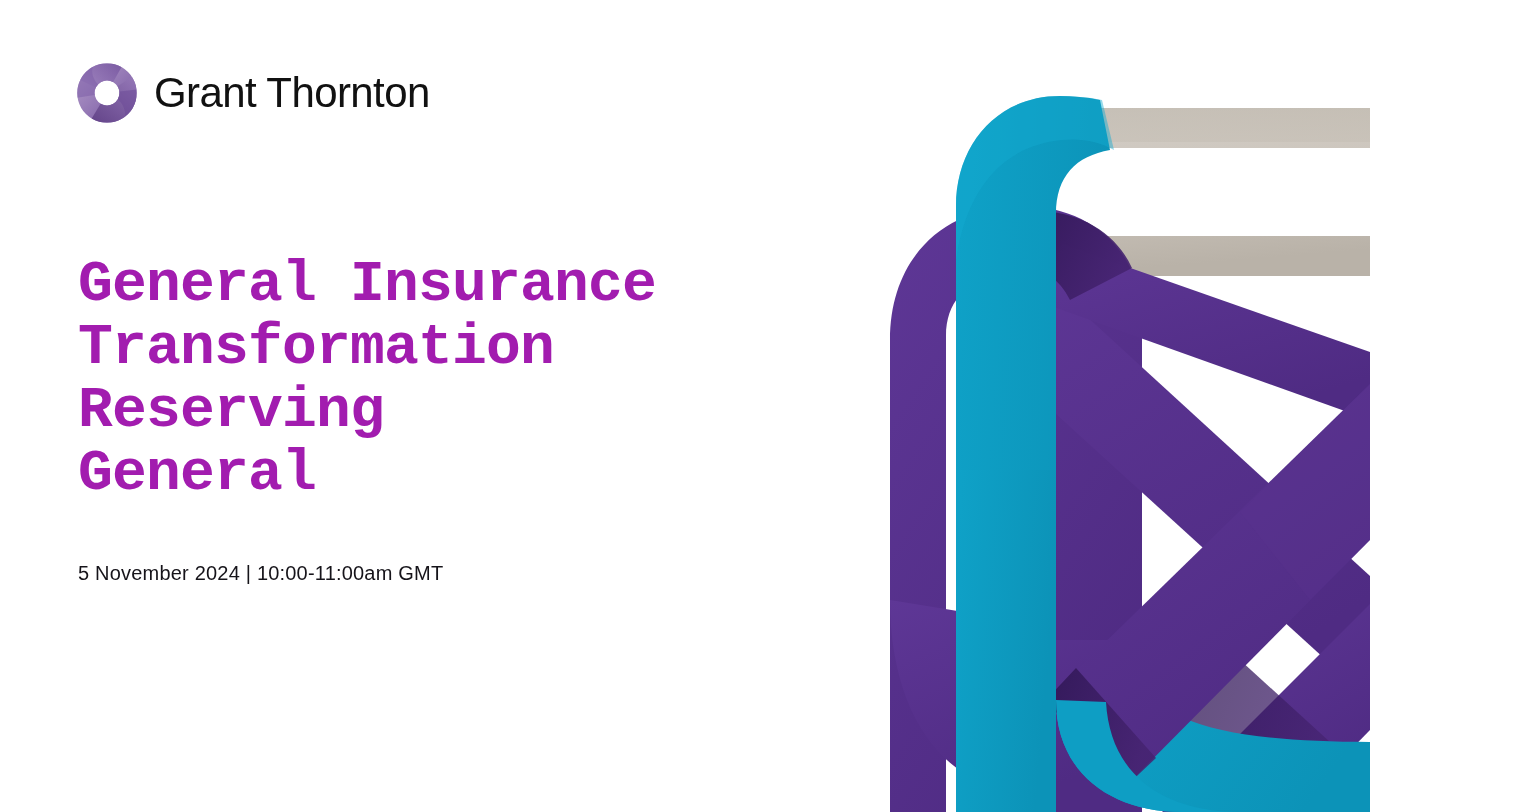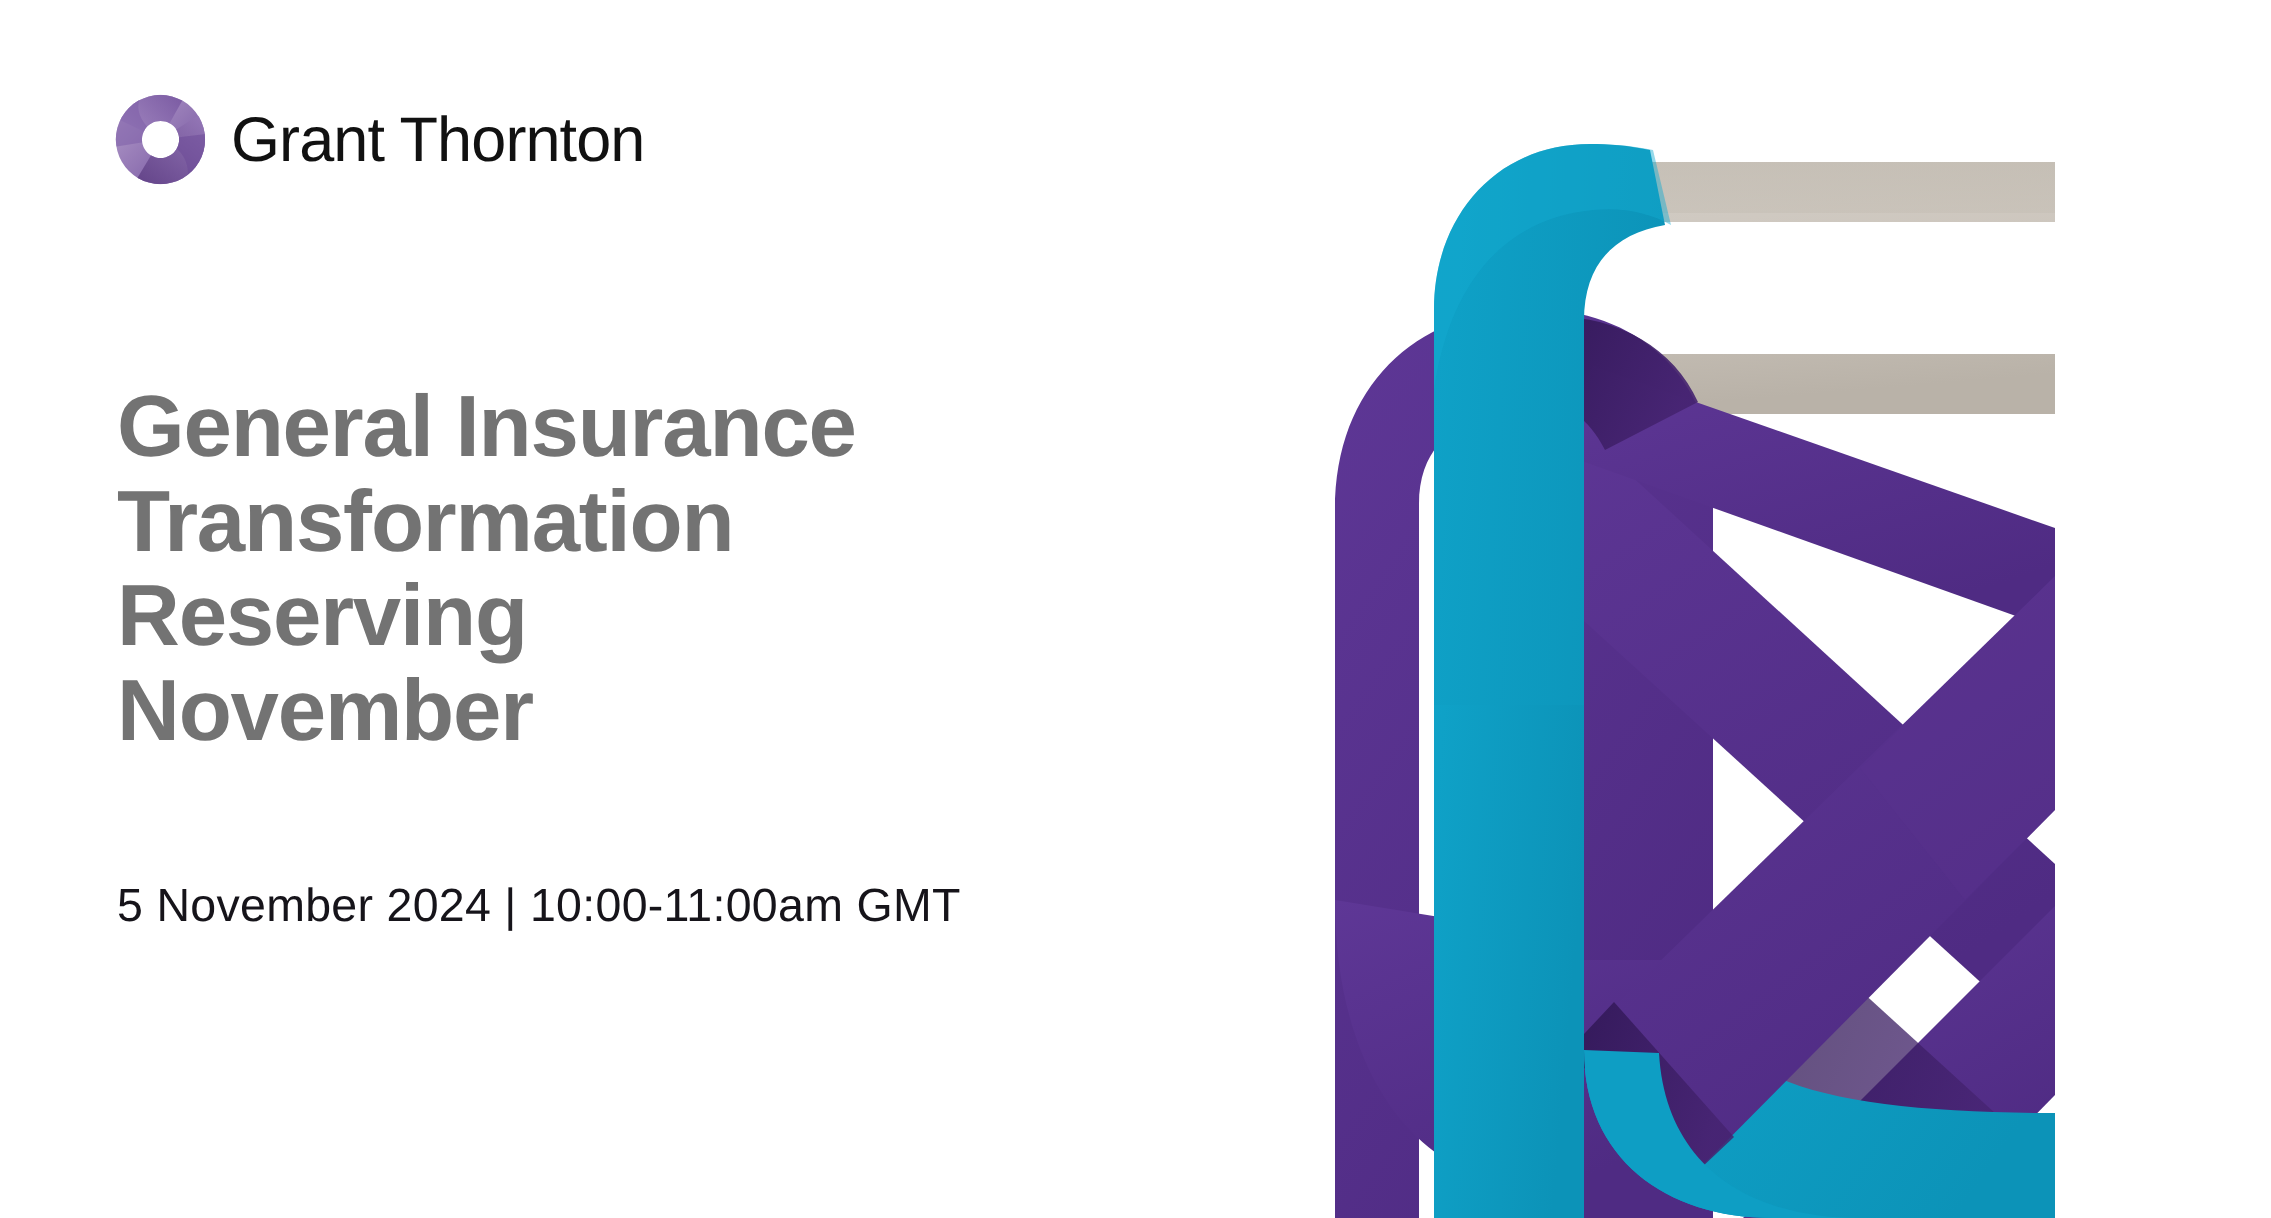--- a/index.html
+++ b/index.html
@@ -43,36 +43,36 @@
   }
 
   
   #headline {
     position: absolute;
     left: 78px;
     top: 253px;
     width: 620px;
   }
   #headline .hl-line {
-    font-family: Liberation Sans, sans-serif;
+    font-family: Liberation Mono, monospace;
     font-size: 58px;
     font-weight: 700;
     line-height: 63px;
     letter-spacing: -0.8px;
-    color: #737373;
+    color: #a21caf;
     white-space: nowrap;
   }
 
   
   #event-datetime {
     position: absolute;
     left: 78px;
-    top: 586px;
+    top: 562px;
     font-family: "Liberation Sans", sans-serif;
-    font-size: 31px;
+    font-size: 20px;
     font-weight: 300;
     letter-spacing: 0.2px;
     color: #16141a;
     white-space: nowrap;
   }
 
   
   #ribbon-graphic {
     position: absolute;
     right: 0;
@@ -122,21 +122,21 @@
         <path d="M50 2 A48 48 0 1 1 49.9 2 Z M50 30 A20 20 0 1 0 50.1 30 Z" fill="none" stroke="#ffffff" stroke-width="0"></path>
       </svg>
     </span>
     <span id="logo-wordmark">Grant Thornton</span>
   </div>
 
   <div id="headline">
     <div class="hl-line">General Insurance</div>
     <div class="hl-line">Transformation</div>
     <div class="hl-line">Reserving</div>
-    <div class="hl-line">November</div>
+    <div class="hl-line">General</div>
   </div>
 
   <div id="event-datetime">5 November 2024 | 10:00-11:00am GMT</div>
 
   <div id="ribbon-graphic">
     <svg viewBox="0 0 600 812" aria-hidden="true">
       <defs>
         <linearGradient id="tealGrad" x1="0" y1="0" x2="1" y2="0.3">
           <stop offset="0%" stop-color="#0FA2C8"></stop>
           <stop offset="100%" stop-color="#0C93B8"></stop>

